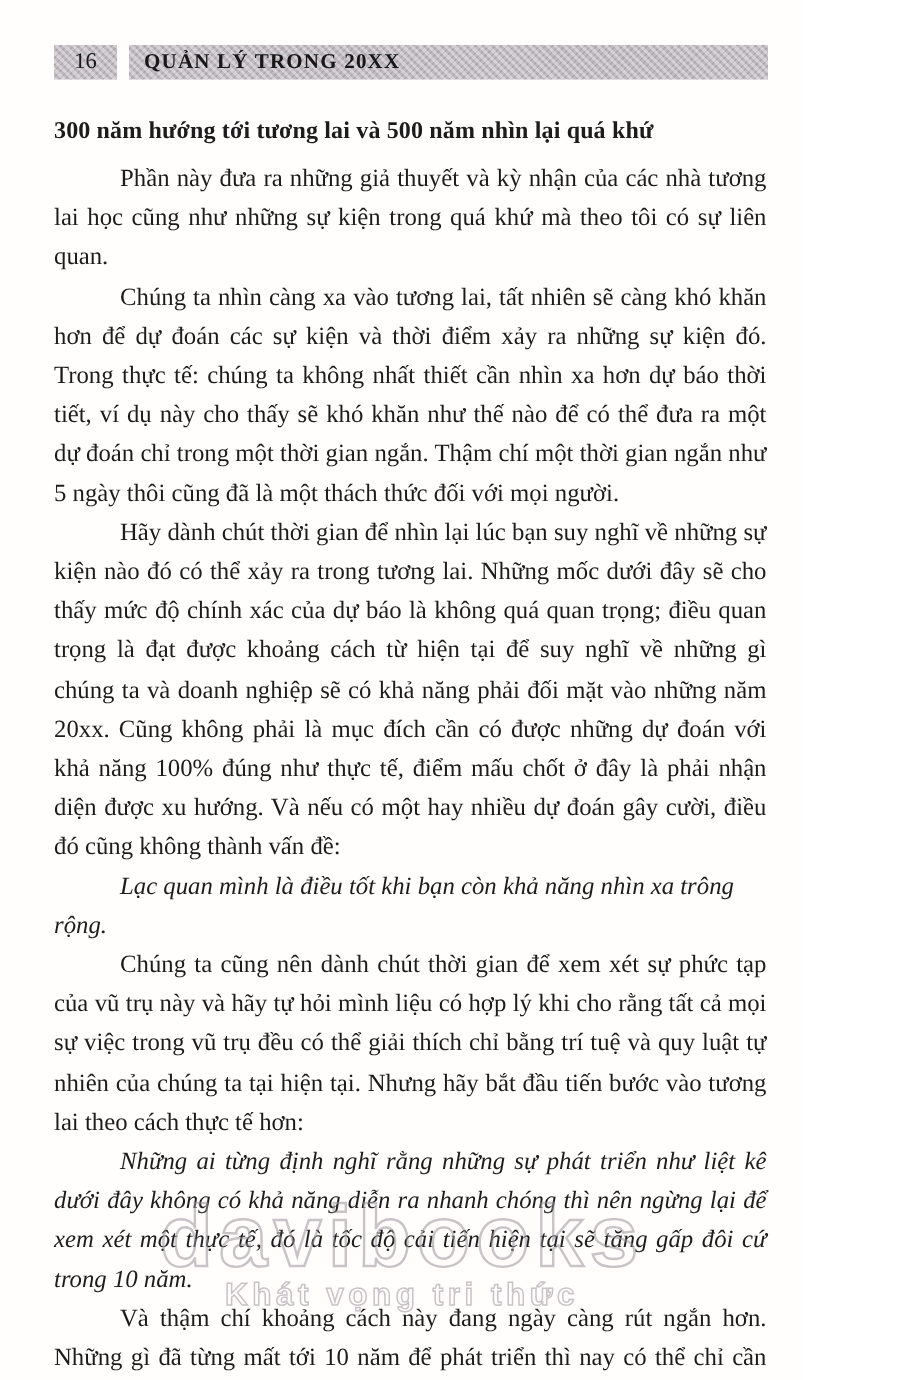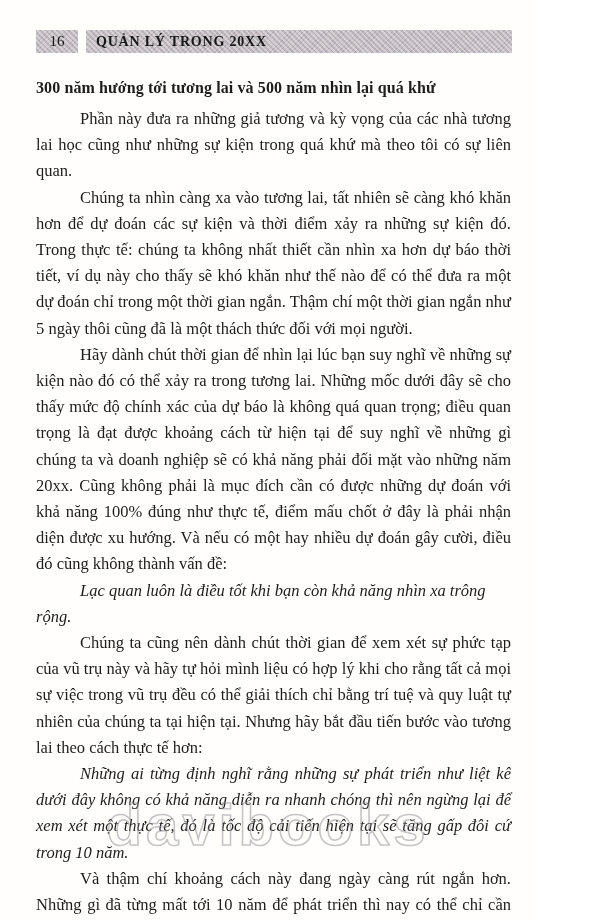--- a/index.html
+++ b/index.html
@@ -115,27 +115,28 @@
     </div>
     <div class="running-title-bar">
       <span>QUẢN LÝ TRONG 20XX</span>
     </div>
   </div>
 
   <div class="content">
     <h2 class="section-heading">300 năm hướng tới tương lai và 500 năm nhìn lại quá khứ</h2>
 
     <div class="body-text">
-      <p>Phần này đưa ra những giả tương và kỳ vọng của các nhà tương lai học cũng như những sự kiện trong quá khứ mà theo tôi có sự liên quan.</p>
+      <p>Phần này đưa ra những giả thuyết và kỳ nhận của các nhà tương lai học cũng như những sự kiện trong quá khứ mà theo tôi có sự liên quan.</p>
       <p>Chúng ta nhìn càng xa vào tương lai, tất nhiên sẽ càng khó khăn hơn để dự đoán các sự kiện và thời điểm xảy ra những sự kiện đó. Trong thực tế: chúng ta không nhất thiết cần nhìn xa hơn dự báo thời tiết, ví dụ này cho thấy sẽ khó khăn như thế nào để có thể đưa ra một dự đoán chỉ trong một thời gian ngắn. Thậm chí một thời gian ngắn như 5 ngày thôi cũng đã là một thách thức đối với mọi người.</p>
       <p>Hãy dành chút thời gian để nhìn lại lúc bạn suy nghĩ về những sự kiện nào đó có thể xảy ra trong tương lai. Những mốc dưới đây sẽ cho thấy mức độ chính xác của dự báo là không quá quan trọng; điều quan trọng là đạt được khoảng cách từ hiện tại để suy nghĩ về những gì chúng ta và doanh nghiệp sẽ có khả năng phải đối mặt vào những năm 20xx. Cũng không phải là mục đích cần có được những dự đoán với khả năng 100% đúng như thực tế, điểm mấu chốt ở đây là phải nhận diện được xu hướng. Và nếu có một hay nhiều dự đoán gây cười, điều đó cũng không thành vấn đề:</p>
-      <p class="quote-line">Lạc quan luôn là điều tốt khi bạn còn khả năng nhìn xa trông rộng.</p>
+      <p class="quote-line">Lạc quan mình là điều tốt khi bạn còn khả năng nhìn xa trông rộng.</p>
       <p>Chúng ta cũng nên dành chút thời gian để xem xét sự phức tạp của vũ trụ này và hãy tự hỏi mình liệu có hợp lý khi cho rằng tất cả mọi sự việc trong vũ trụ đều có thể giải thích chỉ bằng trí tuệ và quy luật tự nhiên của chúng ta tại hiện tại. Nhưng hãy bắt đầu tiến bước vào tương lai theo cách thực tế hơn:</p>
       <p class="quote">Những ai từng định nghĩ rằng những sự phát triển như liệt kê dưới đây không có khả năng diễn ra nhanh chóng thì nên ngừng lại để xem xét một thực tế, đó là tốc độ cải tiến hiện tại sẽ tăng gấp đôi cứ trong 10 năm.</p>
       <p>Và thậm chí khoảng cách này đang ngày càng rút ngắn hơn. Những gì đã từng mất tới 10 năm để phát triển thì nay có thể chỉ cần nhiều nhất là 5 năm. Tuy nhiên, chúng ta sẽ quay trở lại những vấn đề này trong các phần sau của cuốn sách. Sự gia tăng cũng sẽ nhiều hơn</p>
     </div>
   </div>
 
   <div class="watermark">
     <div class="watermark-name">davibooks</div>
+    <div class="watermark-tagline">Khát vọng tri thức</div>
   </div>
 
 </div>
 
 </body></html>

